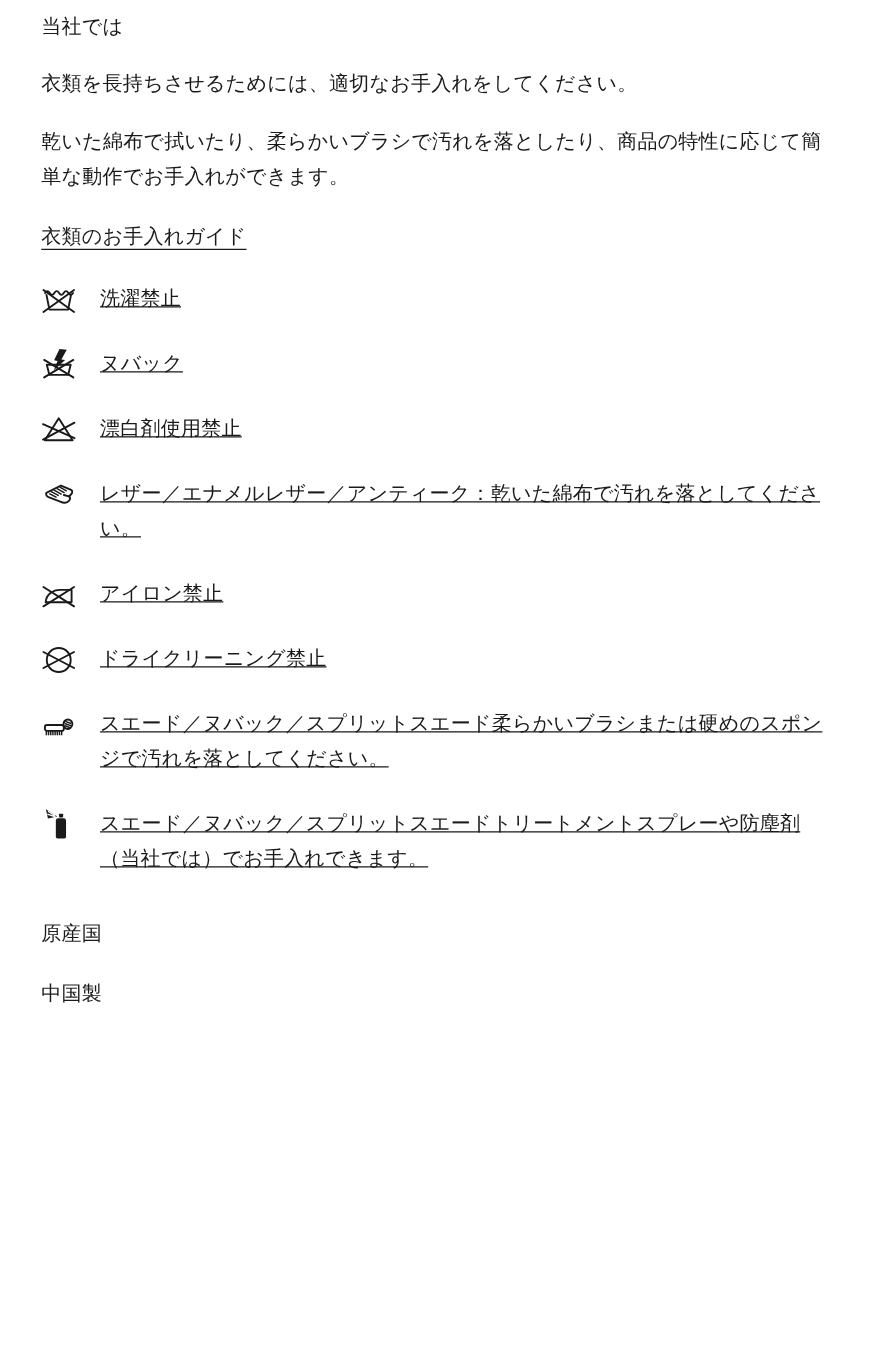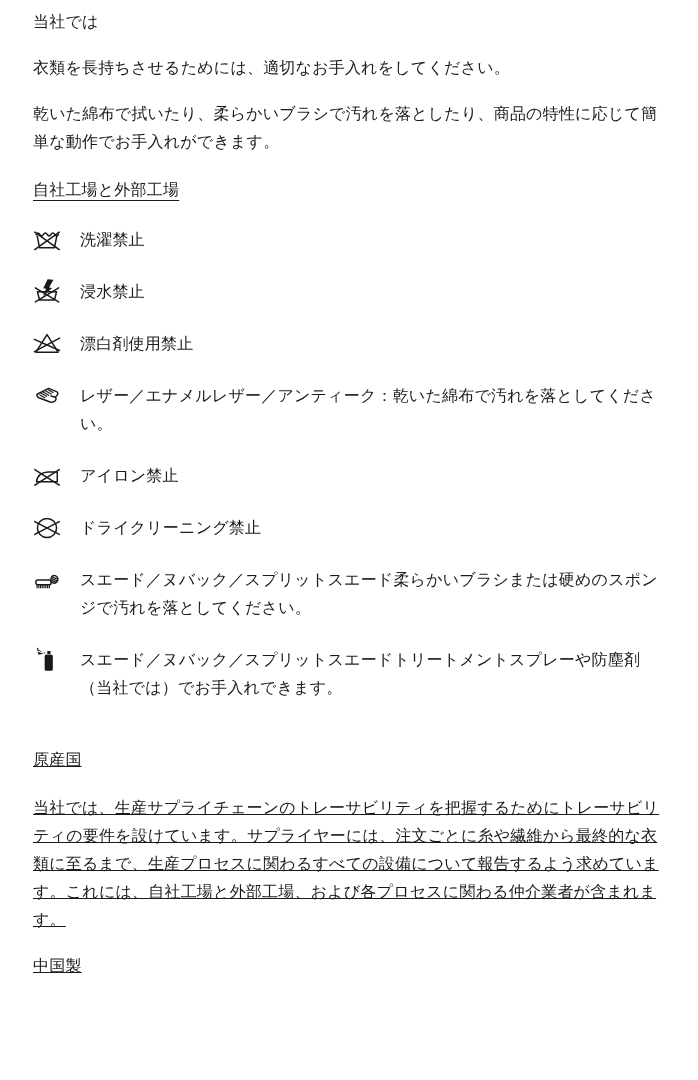--- a/index.html
+++ b/index.html
@@ -27,54 +27,55 @@
     margin-bottom: 22px;
     text-decoration: underline;
     text-underline-offset: 5px;
     text-decoration-thickness: 1px;
   }
   .care-list { margin: 0; }
   .care-row {
     display: flex;
     align-items: flex-start;
     margin-bottom: 24px;
+    text-decoration: underline;
   }
   .care-icon {
     flex: 0 0 28px;
     width: 28px;
     height: 28px;
     margin-right: 19px;
     display: inline-flex;
     align-items: center;
     justify-content: center;
     align-self: flex-start;
     margin-top: 0px;
   }
   .care-icon svg { width: 28px; height: 28px; display: block; }
   .care-label { flex: 1; }
-  .origin-section { margin-top: 44px; text-decoration: underline; }
+  .origin-section { margin-top: 32px; }
   .origin-heading { margin-bottom: 20px; }
   .origin-body { margin-bottom: 18px; }
   .ic-stroke { fill: none; stroke: #1a1a1a; stroke-width: 1.3; stroke-linecap: round; stroke-linejoin: round; }
   .ic-fill { fill: #1a1a1a; stroke: none; }
   .ic-white { fill: #ffffff; stroke: #1a1a1a; stroke-width: 1.2; }
   .ic-hatch { stroke: #1a1a1a; stroke-width: 1; }
 </style>
 </head>
 <body>
 
 
 
 <p class="txt page-title">当社では</p>
 
 <p class="txt intro-p">衣類を長持ちさせるためには、適切なお手入れをしてください。</p>
 
 <p class="txt intro-p">乾いた綿布で拭いたり、柔らかいブラシで汚れを落としたり、商品の特性に応じて簡単な動作でお手入れができます。</p>
 
-<p class="txt guide-heading">自社工場と外部工場</p>
+<p class="txt guide-heading">衣類のお手入れガイド</p>
 
 <div class="care-list">
 
   <div class="care-row">
     <span class="care-icon">
       <svg viewBox="0 0 24 24">
         <path class="ic-stroke" d="M2.6,7.2 q1.6,-2.6 3.2,0 q1.6,2.6 3.2,0 q1.6,-2.6 3.2,0 q1.6,2.6 3.2,0 q1.6,-2.6 3.2,0 q1.6,2.6 3.2,0"></path>
         <path class="ic-stroke" d="M3.6,8.6 L5.6,18.6 L18.4,18.6 L20.4,8.6"></path>
         <path class="ic-stroke" d="M1.5,5.2 L22.5,20.2 M22.5,5.2 L1.5,20.2"></path>
       </svg>
@@ -83,21 +84,21 @@
   </div>
 
   <div class="care-row">
     <span class="care-icon">
       <svg viewBox="0 0 24 24">
         <path class="ic-stroke" d="M3.8,11.8 L5.6,18.8 L18.4,18.8 L20.2,11.8 Z"></path>
         <polygon class="ic-fill" points="12.5,1 17.5,1.6 13.8,8.2 16.4,8.6 8.6,15.6 11.2,9.2 8.8,8.8"></polygon>
         <path class="ic-stroke" d="M2,8.5 L22,20.5 M22,8.5 L2,20.5"></path>
       </svg>
     </span>
-    <span class="txt care-label">浸水禁止</span>
+    <span class="txt care-label">ヌバック</span>
   </div>
 
   <div class="care-row">
     <span class="care-icon">
       <svg viewBox="0 0 24 24">
         <path class="ic-stroke" d="M12,4 L21.5,19 L2.5,19 Z"></path>
         <path class="ic-stroke" d="M1.2,8 L22.8,17.6 M22.8,7 L1.2,18.6"></path>
       </svg>
     </span>
     <span class="txt care-label">漂白剤使用禁止</span>
@@ -157,18 +158,17 @@
         <path d="M4.6,2.6 L9.5,5.6 M4.2,4.6 L9.8,6.4" stroke="#ffffff" stroke-width="0.9"></path>
       </svg>
     </span>
     <span class="txt care-label">スエード／ヌバック／スプリットスエードトリートメントスプレーや防塵剤（当社では）でお手入れできます。</span>
   </div>
 
 </div>
 
 <div class="origin-section">
   <p class="txt origin-heading">原産国</p>
-  <p class="txt origin-body">当社では、生産サプライチェーンのトレーサビリティを把握するためにトレーサビリティの要件を設けています。サプライヤーには、注文ごとに糸や繊維から最終的な衣類に至るまで、生産プロセスに関わるすべての設備について報告するよう求めています。これには、自社工場と外部工場、および各プロセスに関わる仲介業者が含まれます。</p>
   <p class="txt">中国製</p>
 </div>
 
 
 
 
 </body></html>

